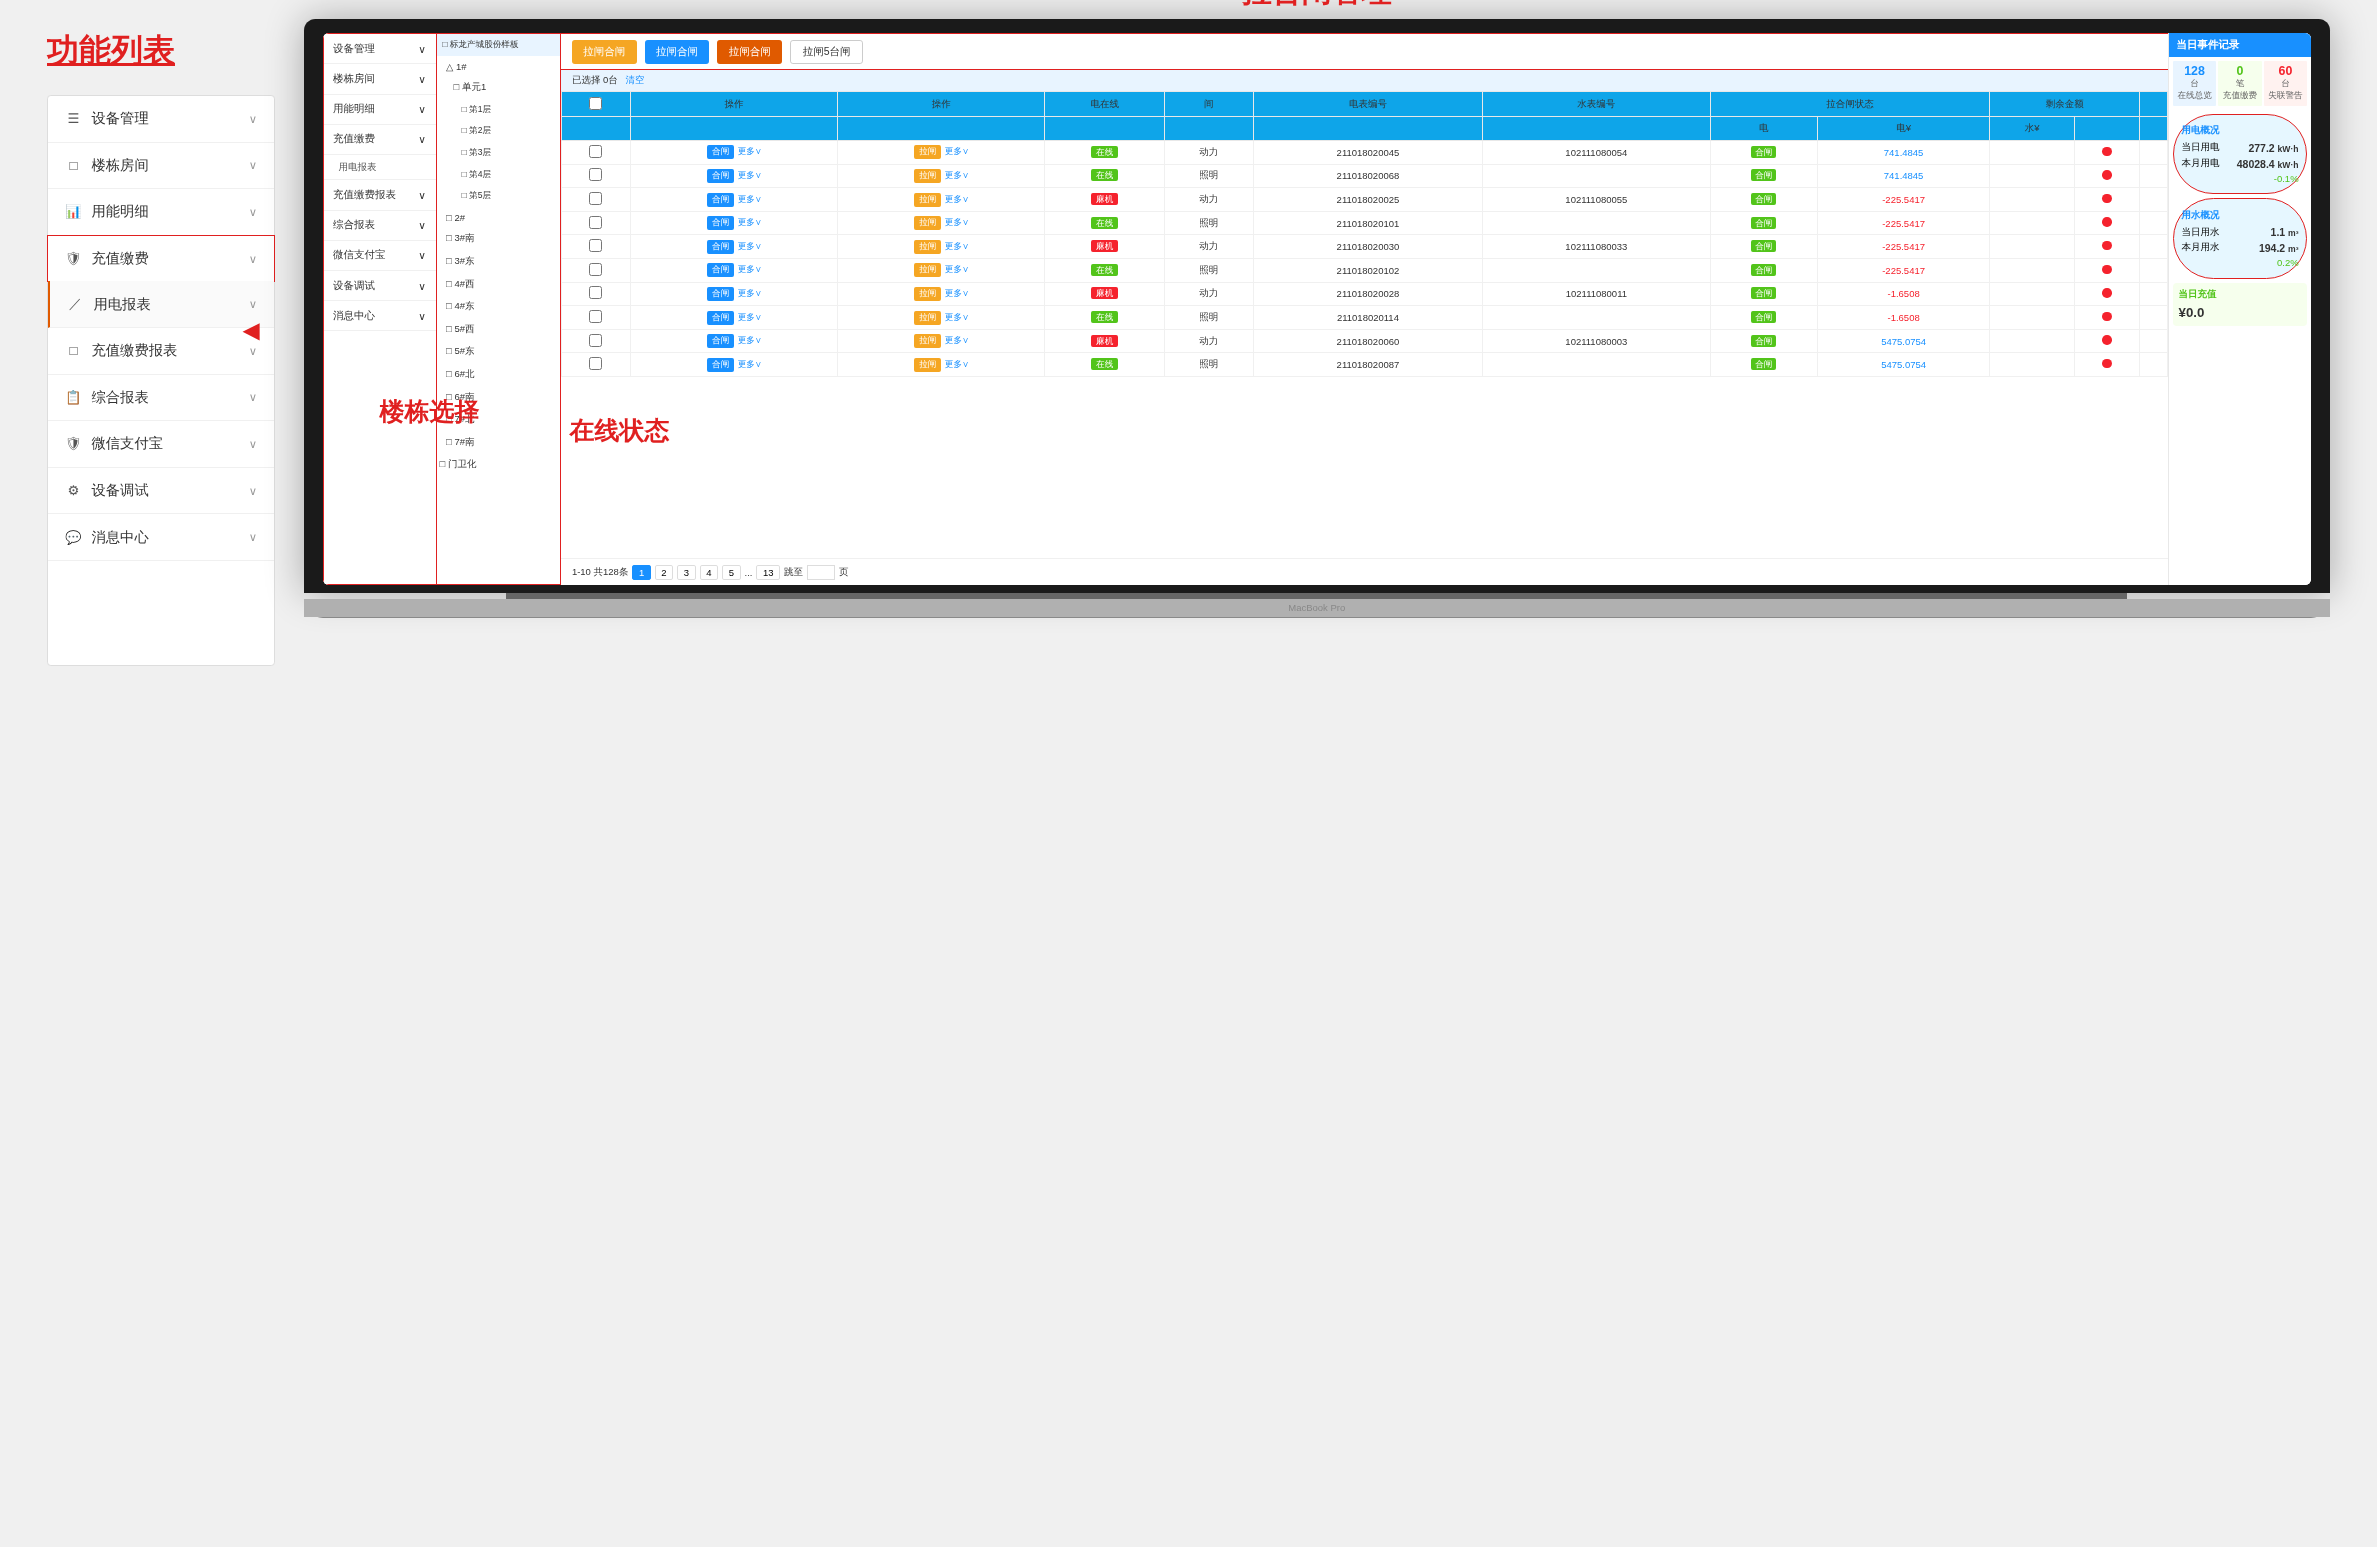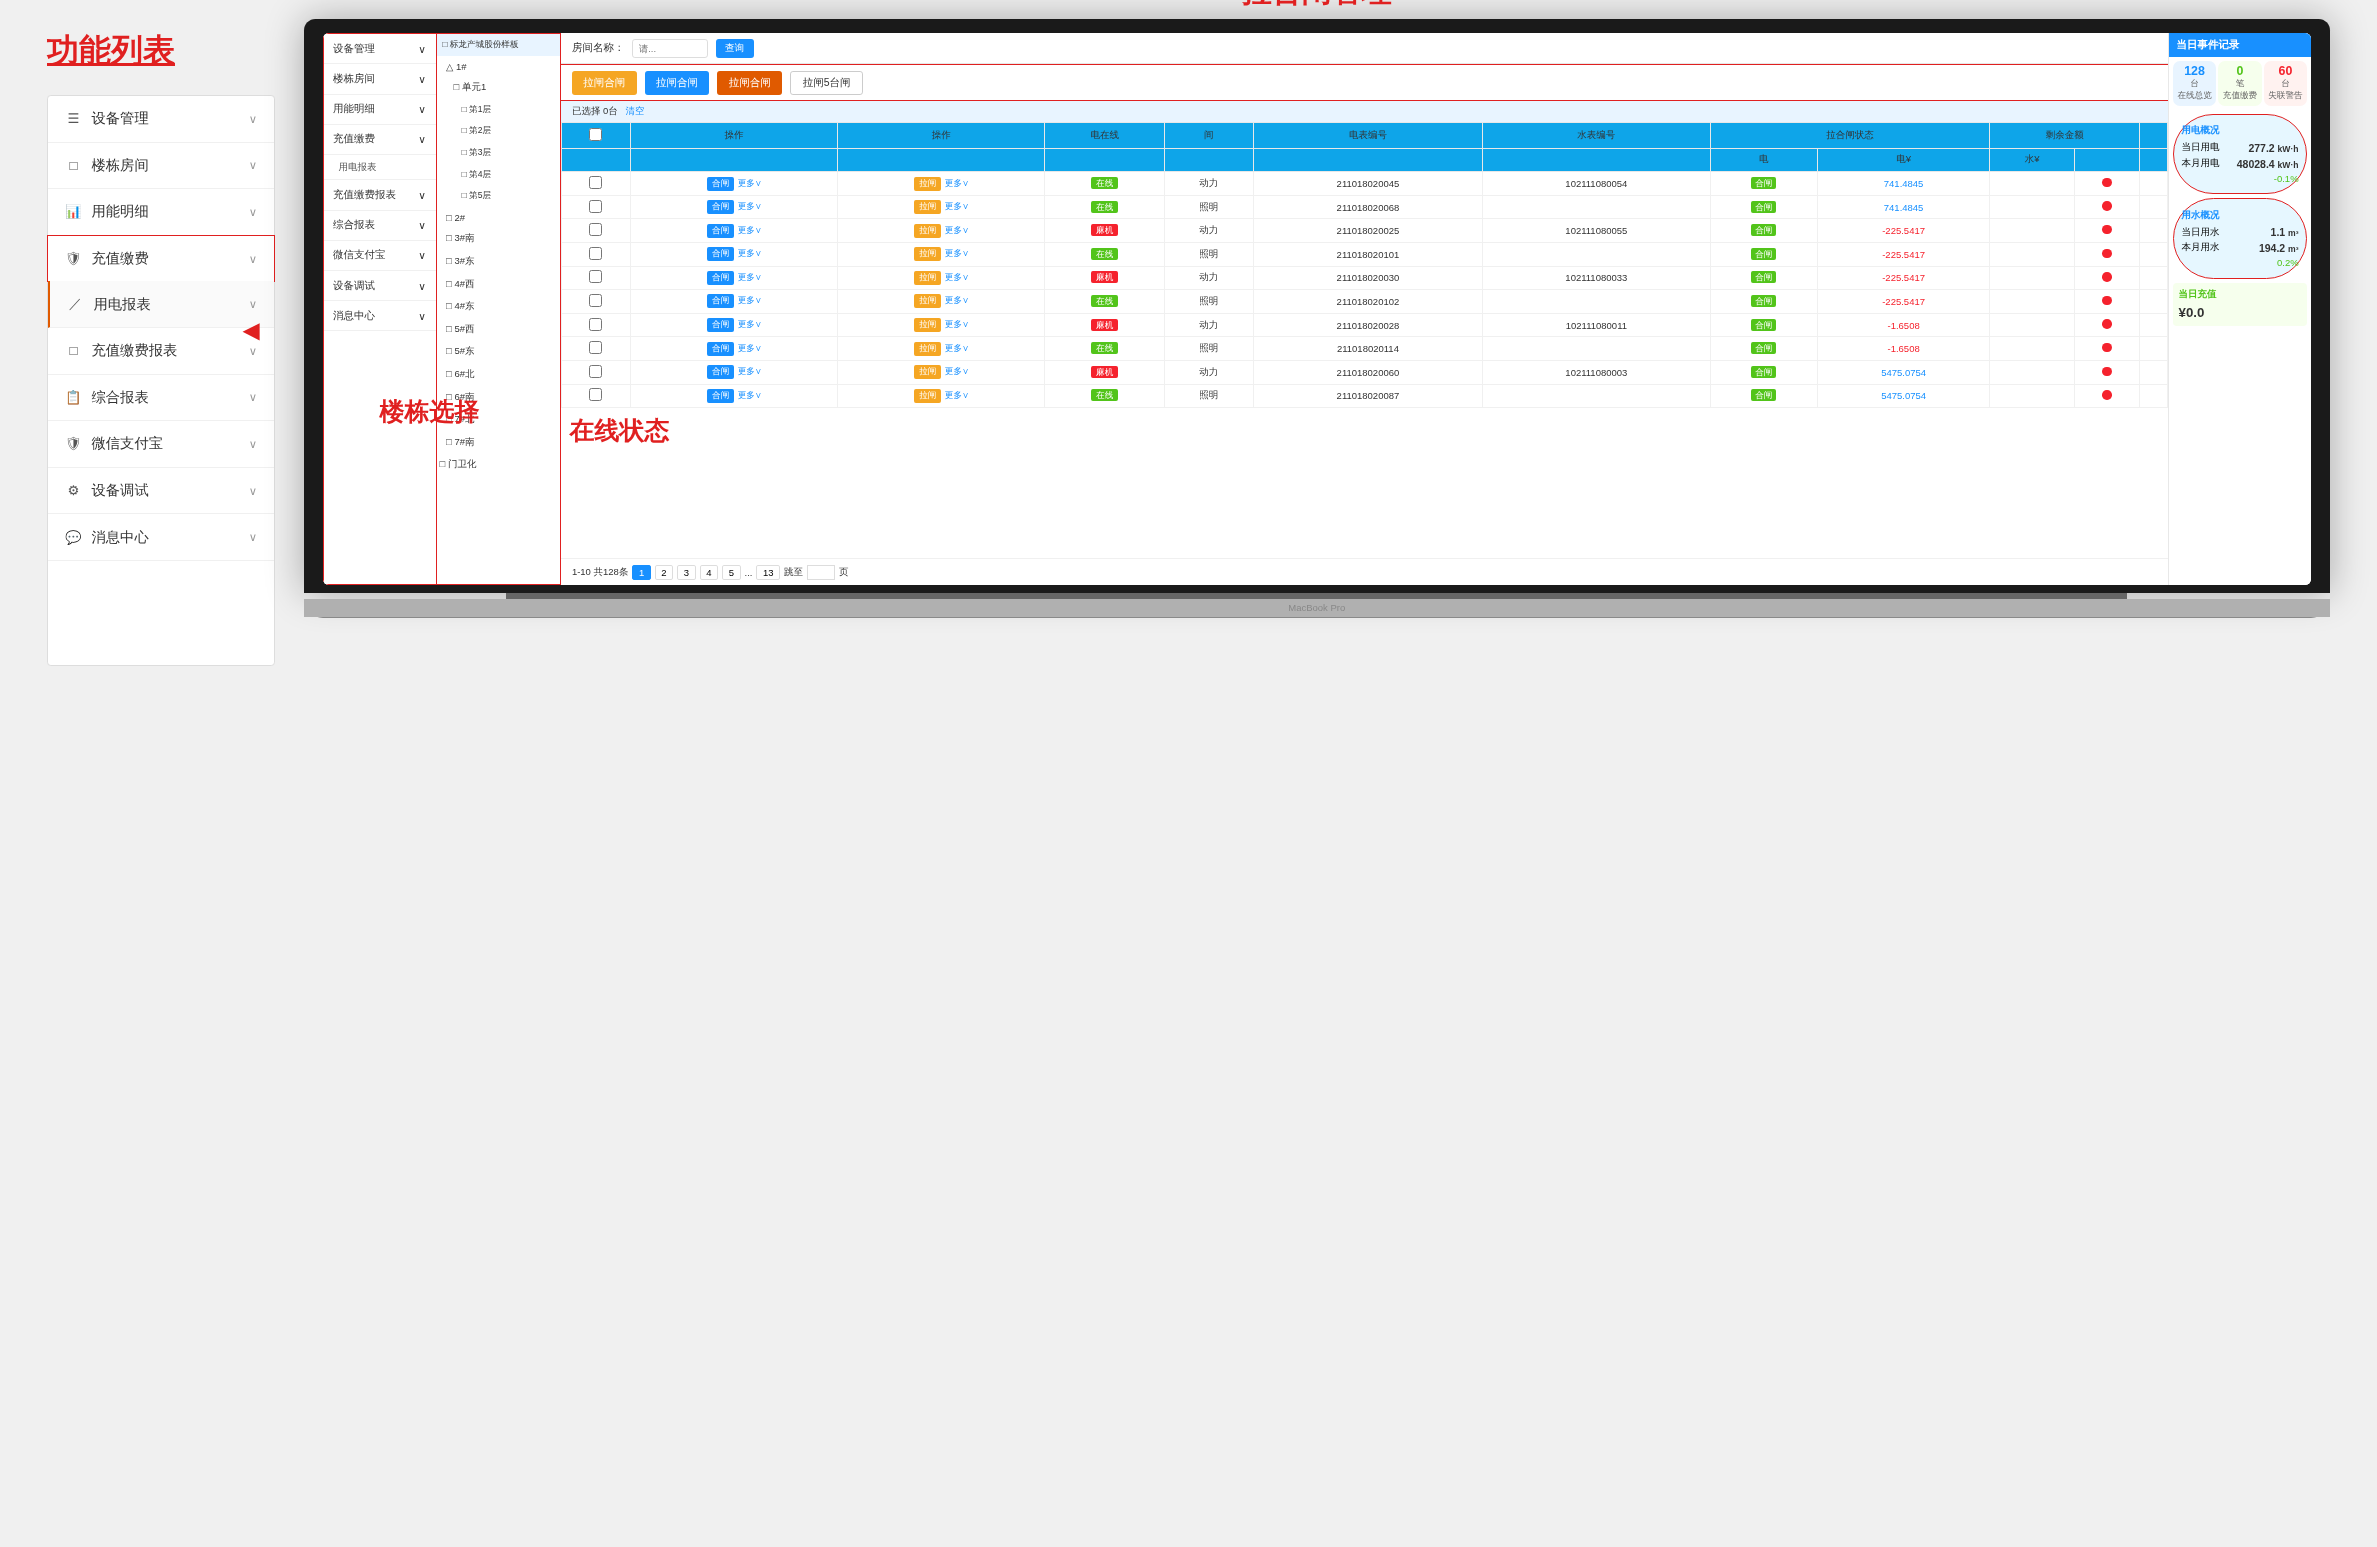--- a/index.html
+++ b/index.html
@@ -351,21 +351,21 @@
 
     .right-top-stats {
       display: grid;
       grid-template-columns: 1fr 1fr 1fr;
       gap: 1.9px;
       padding: 3.8px;
     }
 
     .stat-box {
       background: #e8f4ff;
-      border-radius: 7px;
+      border-radius: 1px;
       padding: 3.8px;
       text-align: center;
     }
 
     .stat-box.green { background: #f6ffed; }
     .stat-box.red { background: #fff2f0; }
 
     .stat-box .num { font-size: 12.4px; font-weight: bold; color: #1890ff; }
     .stat-box .num.green { color: #52c41a; }
     .stat-box .label { font-size: 8.6px; color: #666; }
@@ -659,25 +659,20 @@
             <div class="tree-item" style="padding-left:9.5px;">
               <span>□ 7#南</span>
             </div>
             <div class="tree-item" style="padding-left:3px;">
               <span>□ 门卫化</span>
             </div>
           </div>
 
           <div class="content-area">
 
-            <div class="top-bar">
-              <label>房间名称：</label>
-              <input type="text" placeholder="请..." style="">
-              <button class="btn-search">查询</button>
-            </div>
 
             <div class="gate-buttons" style="border: 1.9px solid #e02020; border-left: none; border-right: none;">
               <button class="gate-btn orange">拉闸合闸</button>
               <button class="gate-btn blue">拉闸合闸</button>
               <button class="gate-btn dark-orange">拉闸合闸</button>
               <button class="gate-btn gray">拉闸5台闸</button>
             </div>
 
             <div class="selection-bar">
               <span>已选择 0台</span>

